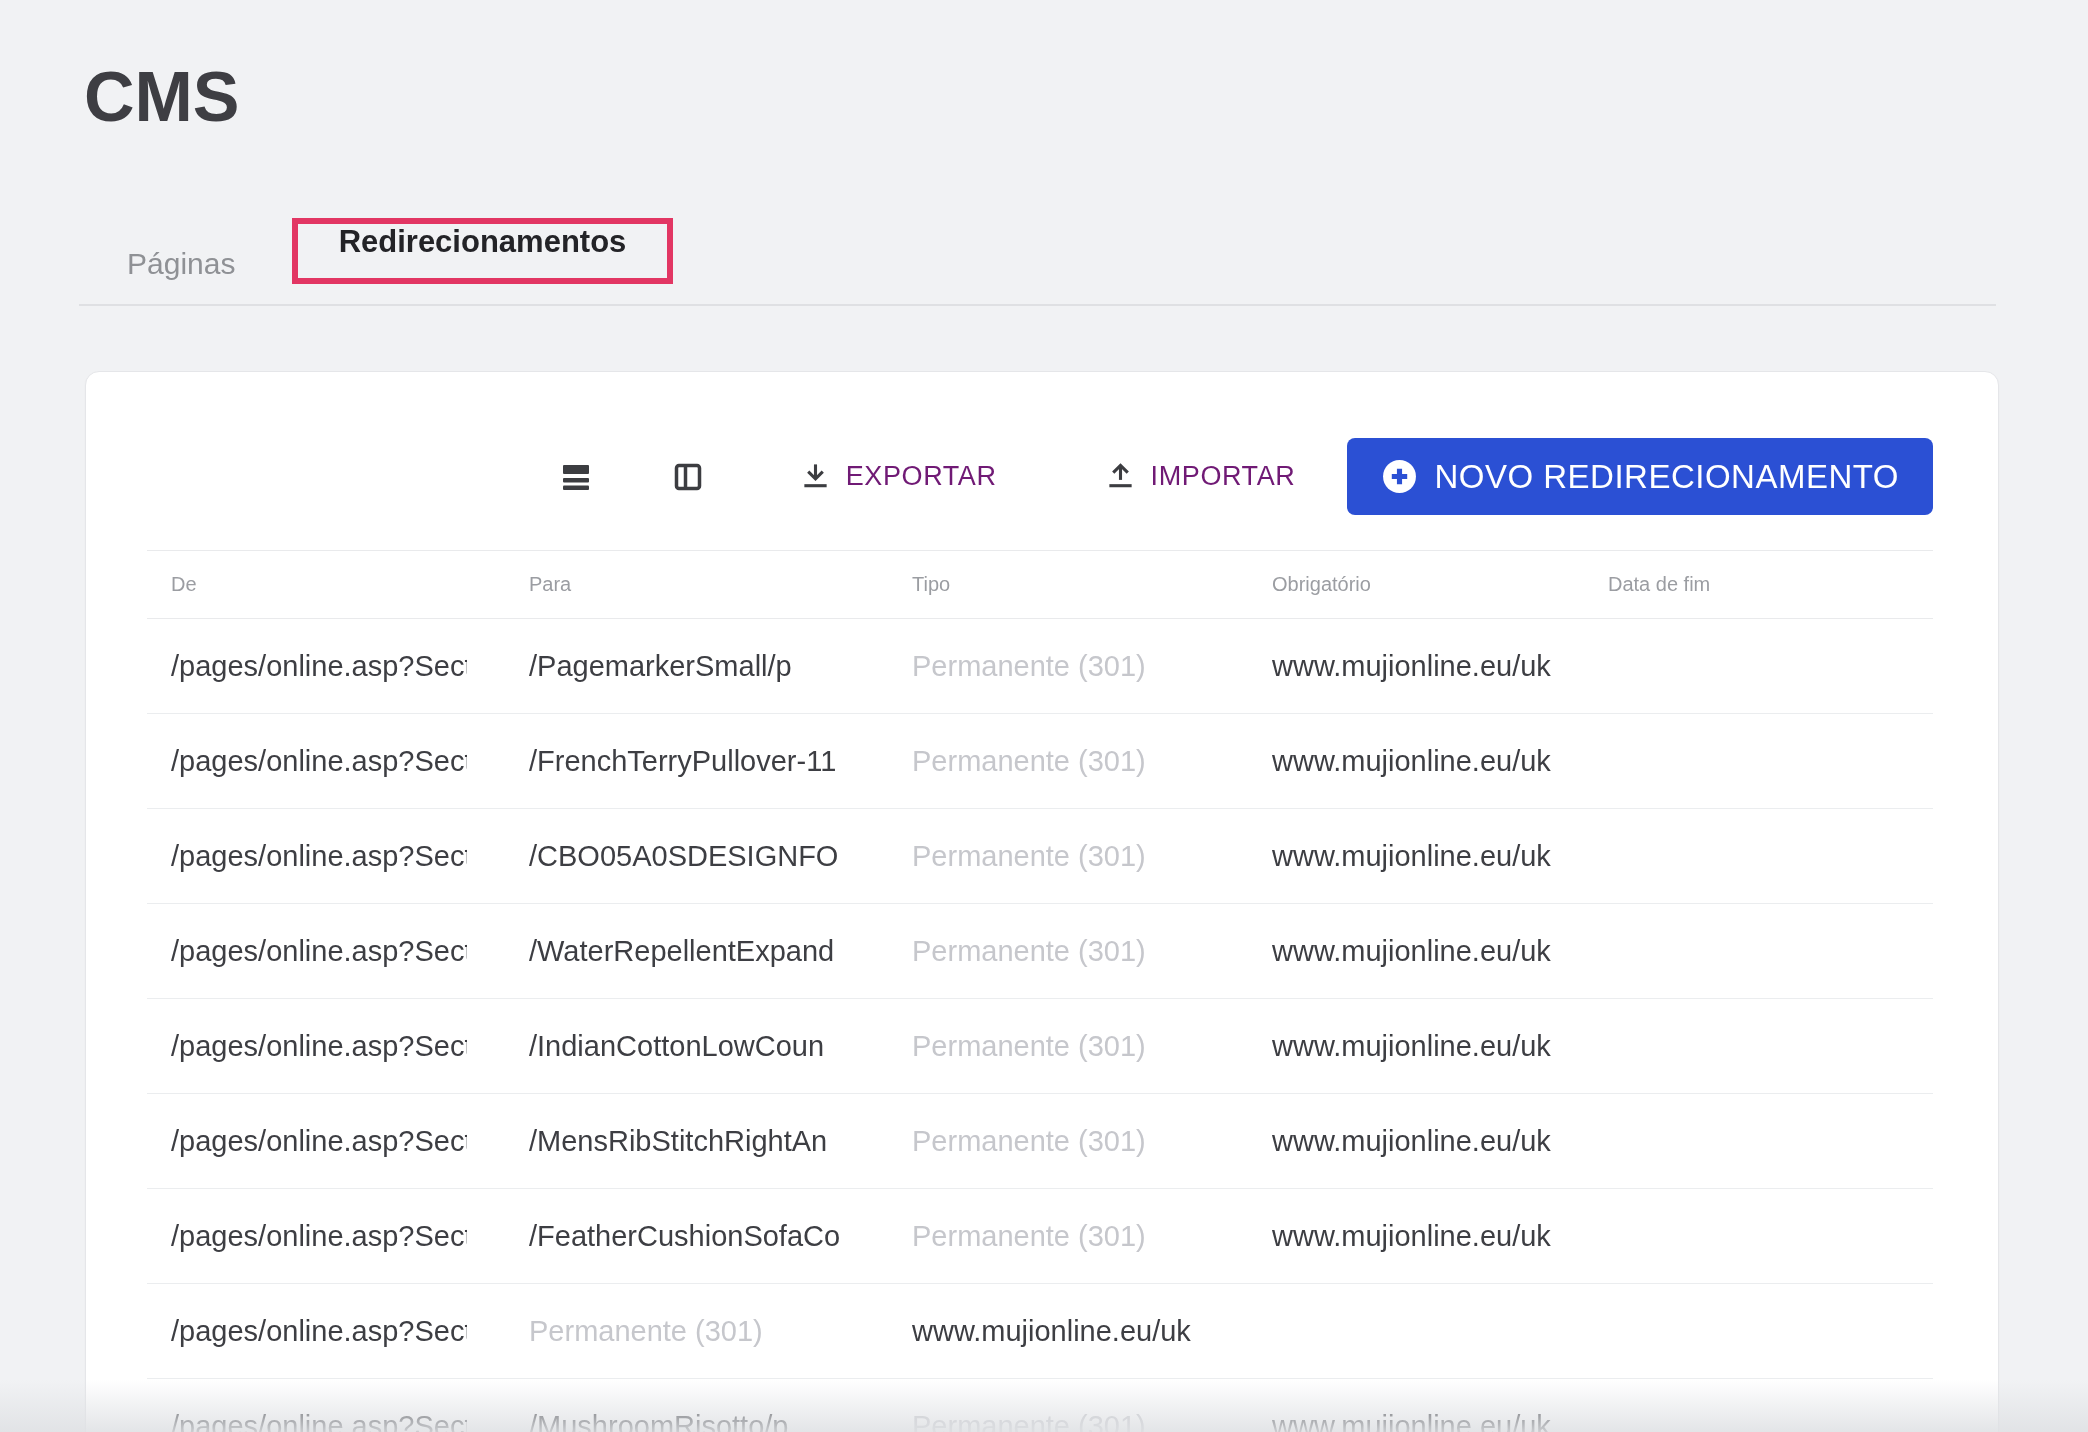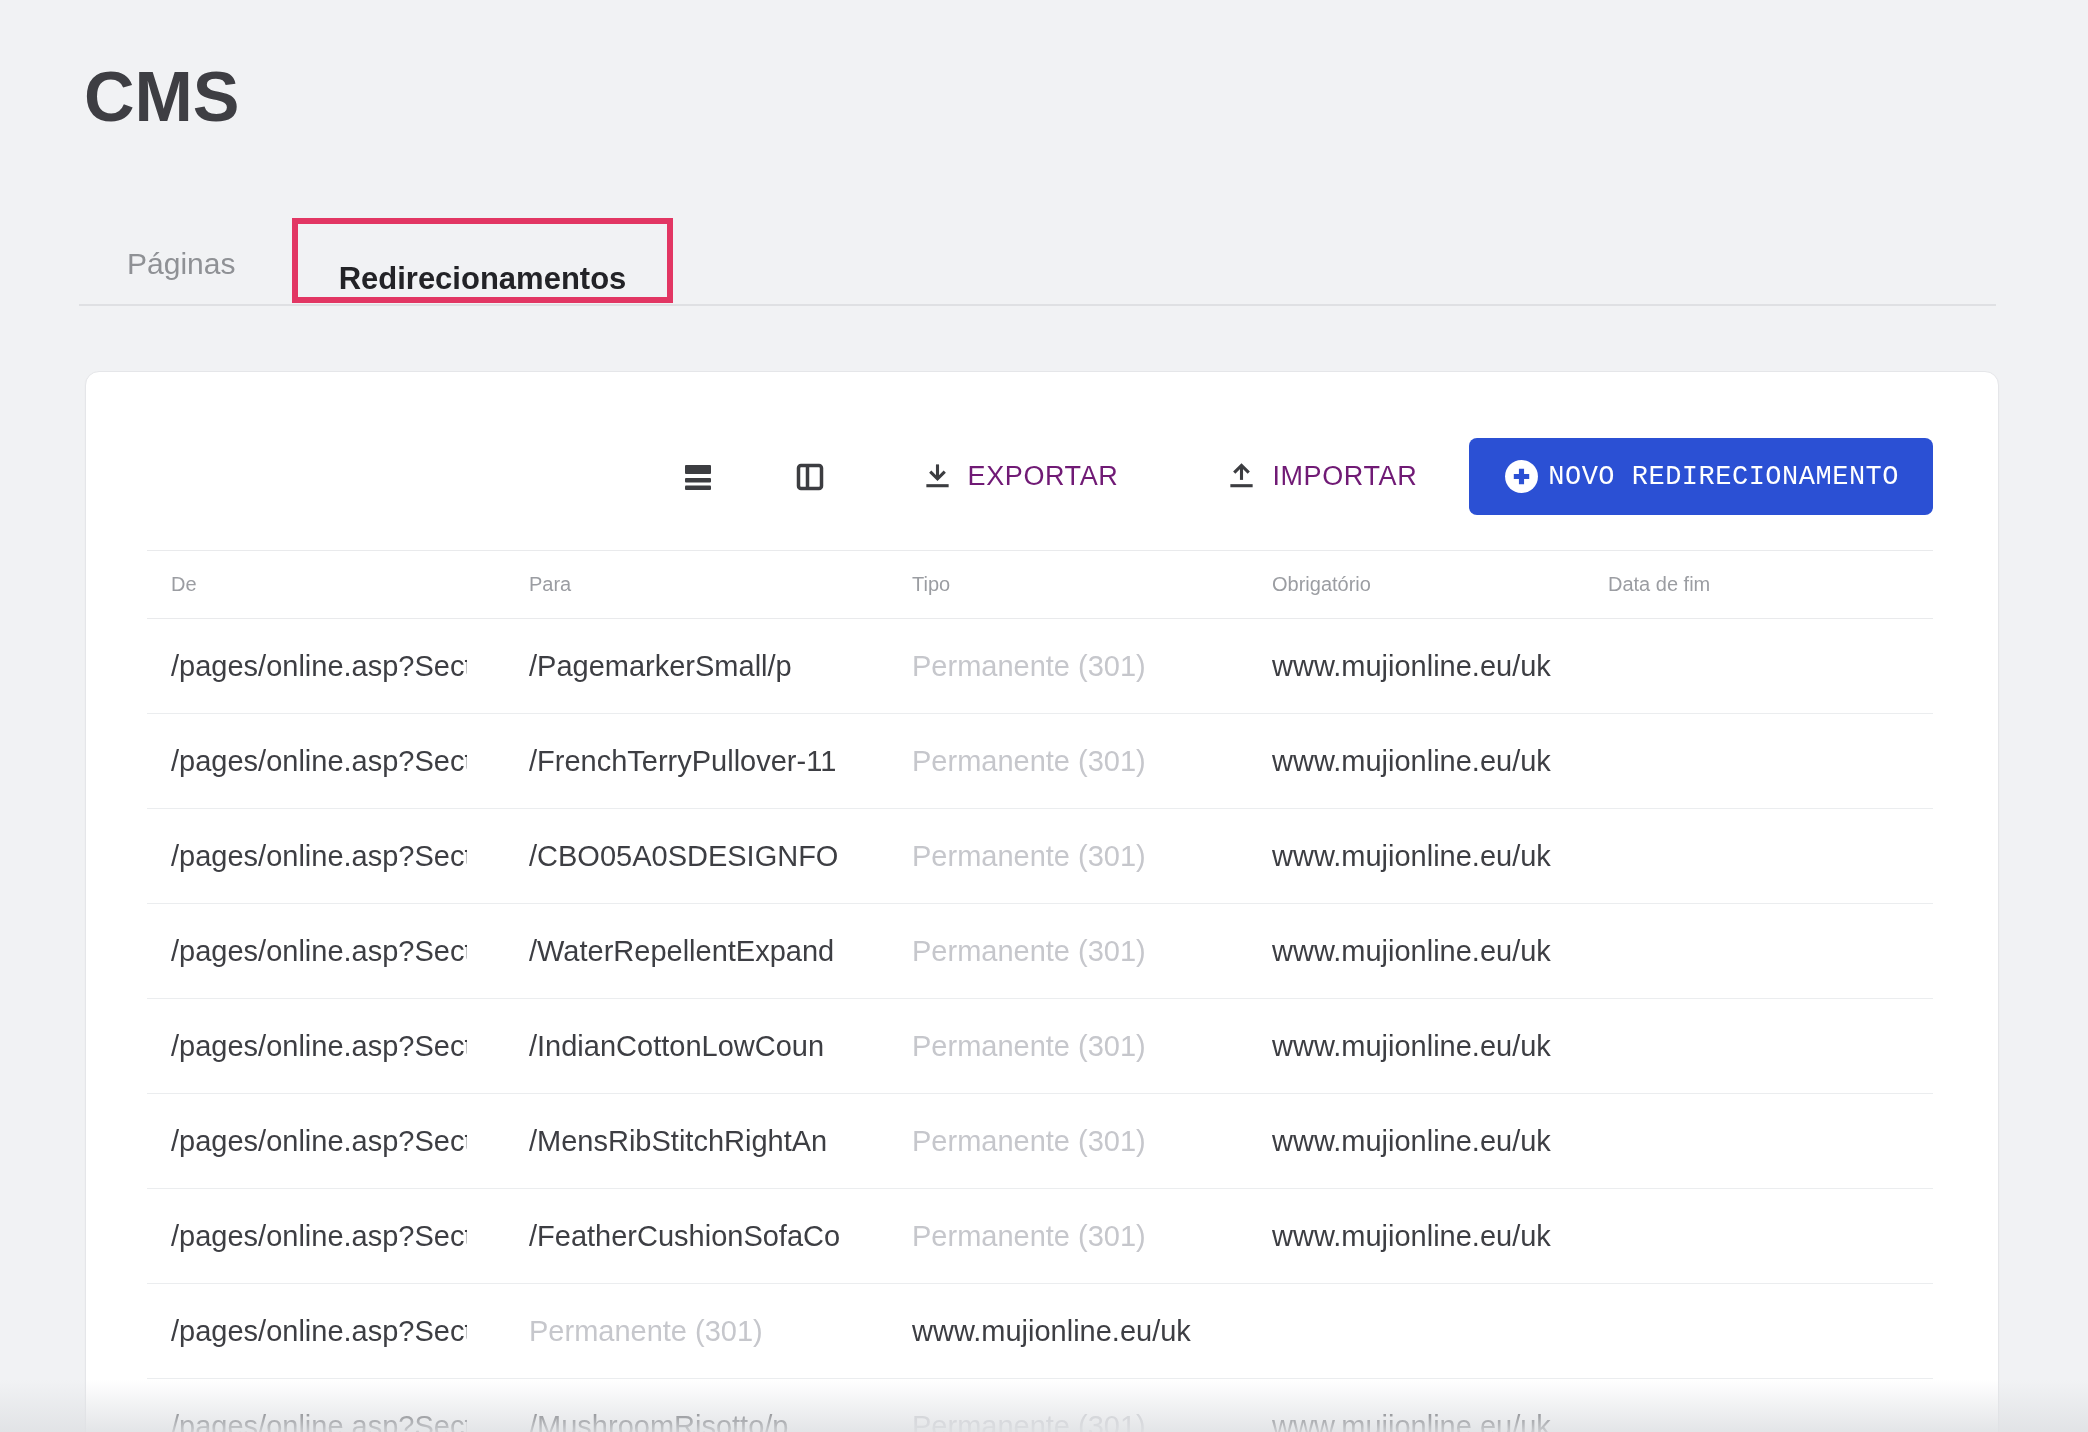--- a/index.html
+++ b/index.html
@@ -12,40 +12,40 @@
   }
   *{box-sizing:border-box; margin:0; padding:0;}
   html,body{overflow:hidden;}
   body{font-family:"Liberation Sans","DejaVu Sans",sans-serif; background:#f1f2f4;}
   .screen{position:relative; width:2088px; height:1432px; background:#f1f2f4; overflow:hidden;}
 
   .page-title{position:absolute; left:84px; top:57px; font-size:70px; font-weight:700; color:#3e3e43;}
 
   .tab-paginas{position:absolute; left:127px; top:222px; height:84px; line-height:84px;
     font-size:30px; color:#8f9195; cursor:pointer;}
-  .highlight-box{position:absolute; left:292px; top:218px; width:381px; height:85px;
-    border:6px solid var(--highlight-pink); display:flex; align-items:flex-end; justify-content:center; z-index:3;}
+  .highlight-box{position:absolute; left:292px; top:218px; width:381px; height:66px;
+    border:6px solid var(--highlight-pink); display:flex; align-items:flex-start; justify-content:center; z-index:3;}
   .tab-redirect{font-size:31px; font-weight:600; color:#232327; cursor:pointer;}
   .tabs-underline{position:absolute; left:79px; top:304px; width:1917px; height:2px; background:#dfe0e3;}
 
   .card{position:absolute; left:85px; top:371px; width:1914px; height:1120px;
     background:#ffffff; border:1px solid #e5e6e9; border-radius:14px;
     box-shadow:0 1px 2px rgba(0,0,0,0.03);}
 
   .toolbar{position:absolute; top:66px; right:65px; height:77px; display:flex; align-items:center;}
   .icon-btn{background:none; border:none; cursor:pointer; display:flex; align-items:center; padding:0;}
   .icon-btn.rows{margin-right:80px;}
   .icon-btn.cols{margin-right:96px;}
   .text-btn{background:none; border:none; cursor:pointer; display:flex; align-items:center; gap:15px;
     font-family:inherit; font-size:27px; font-weight:500; letter-spacing:0.6px; color:#701a75;}
   .text-btn.export{margin-right:108px;}
   .text-btn.import{margin-right:52px;}
   .primary-btn{height:77px; padding:0 34px; border:none; border-radius:8px; cursor:pointer;
-    background:var(--accent-blue); color:#ffffff; display:flex; align-items:center; gap:8px;
-    font-family:Liberation Mono, monospace; font-size:27px; font-weight:500; letter-spacing:0.5px;}
+    background:var(--accent-blue); color:#ffffff; display:flex; align-items:center; gap:16px;
+    font-family:Liberation Sans, sans-serif; font-size:33px; font-weight:500; letter-spacing:0.5px;}
 
   .table{position:absolute; left:61px; right:65px; top:178px; border-top:1px solid var(--divider);}
   .thead{display:grid; grid-template-columns:358px 383px 360px 336px 1fr; height:68px;
     border-bottom:1px solid var(--divider); align-items:center; font-size:20px; color:var(--gray-text);}
   .th{padding-left:24px; white-space:nowrap; overflow:hidden;}
   .tr{display:grid; grid-template-columns:358px 383px 360px 336px 1fr; height:95px;
     border-bottom:1px solid #ebedef; align-items:center; font-size:29px; color:var(--dark-text);}
   .td{padding-left:24px; white-space:nowrap; overflow:hidden;}
   .cell-text{display:inline-block; white-space:nowrap; overflow:hidden; vertical-align:middle;}
   .clip-de{max-width:296px;}

